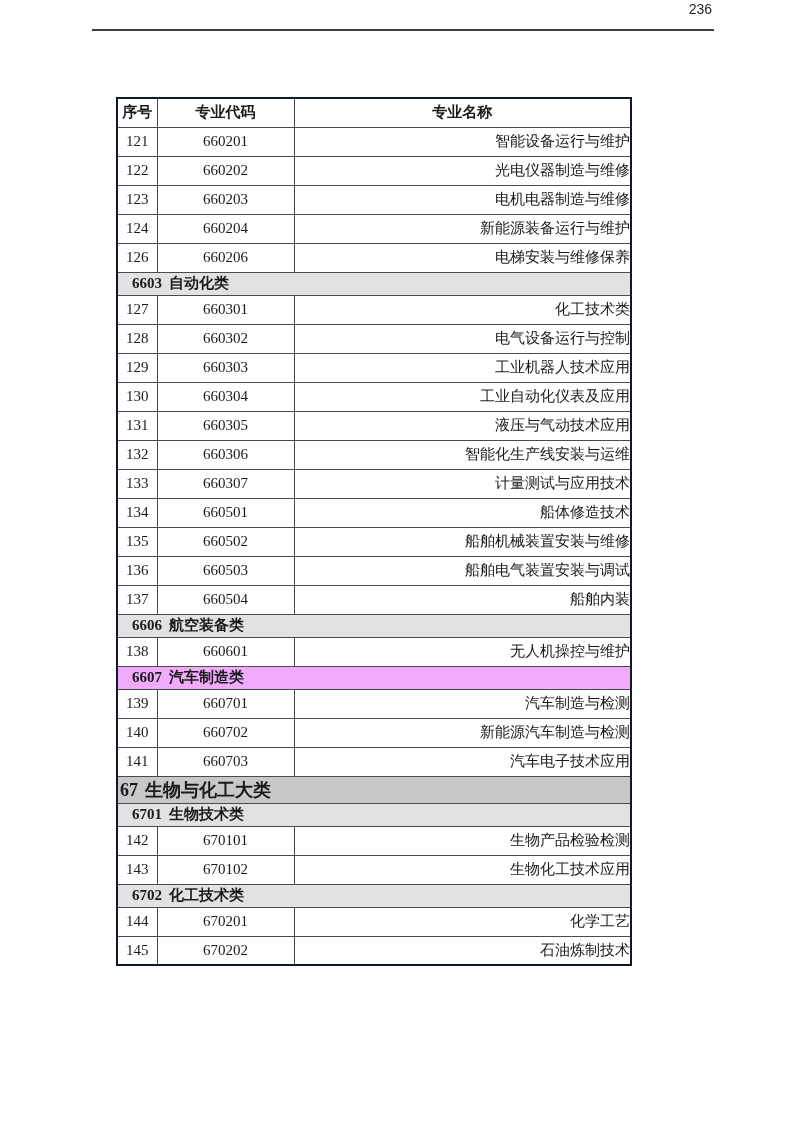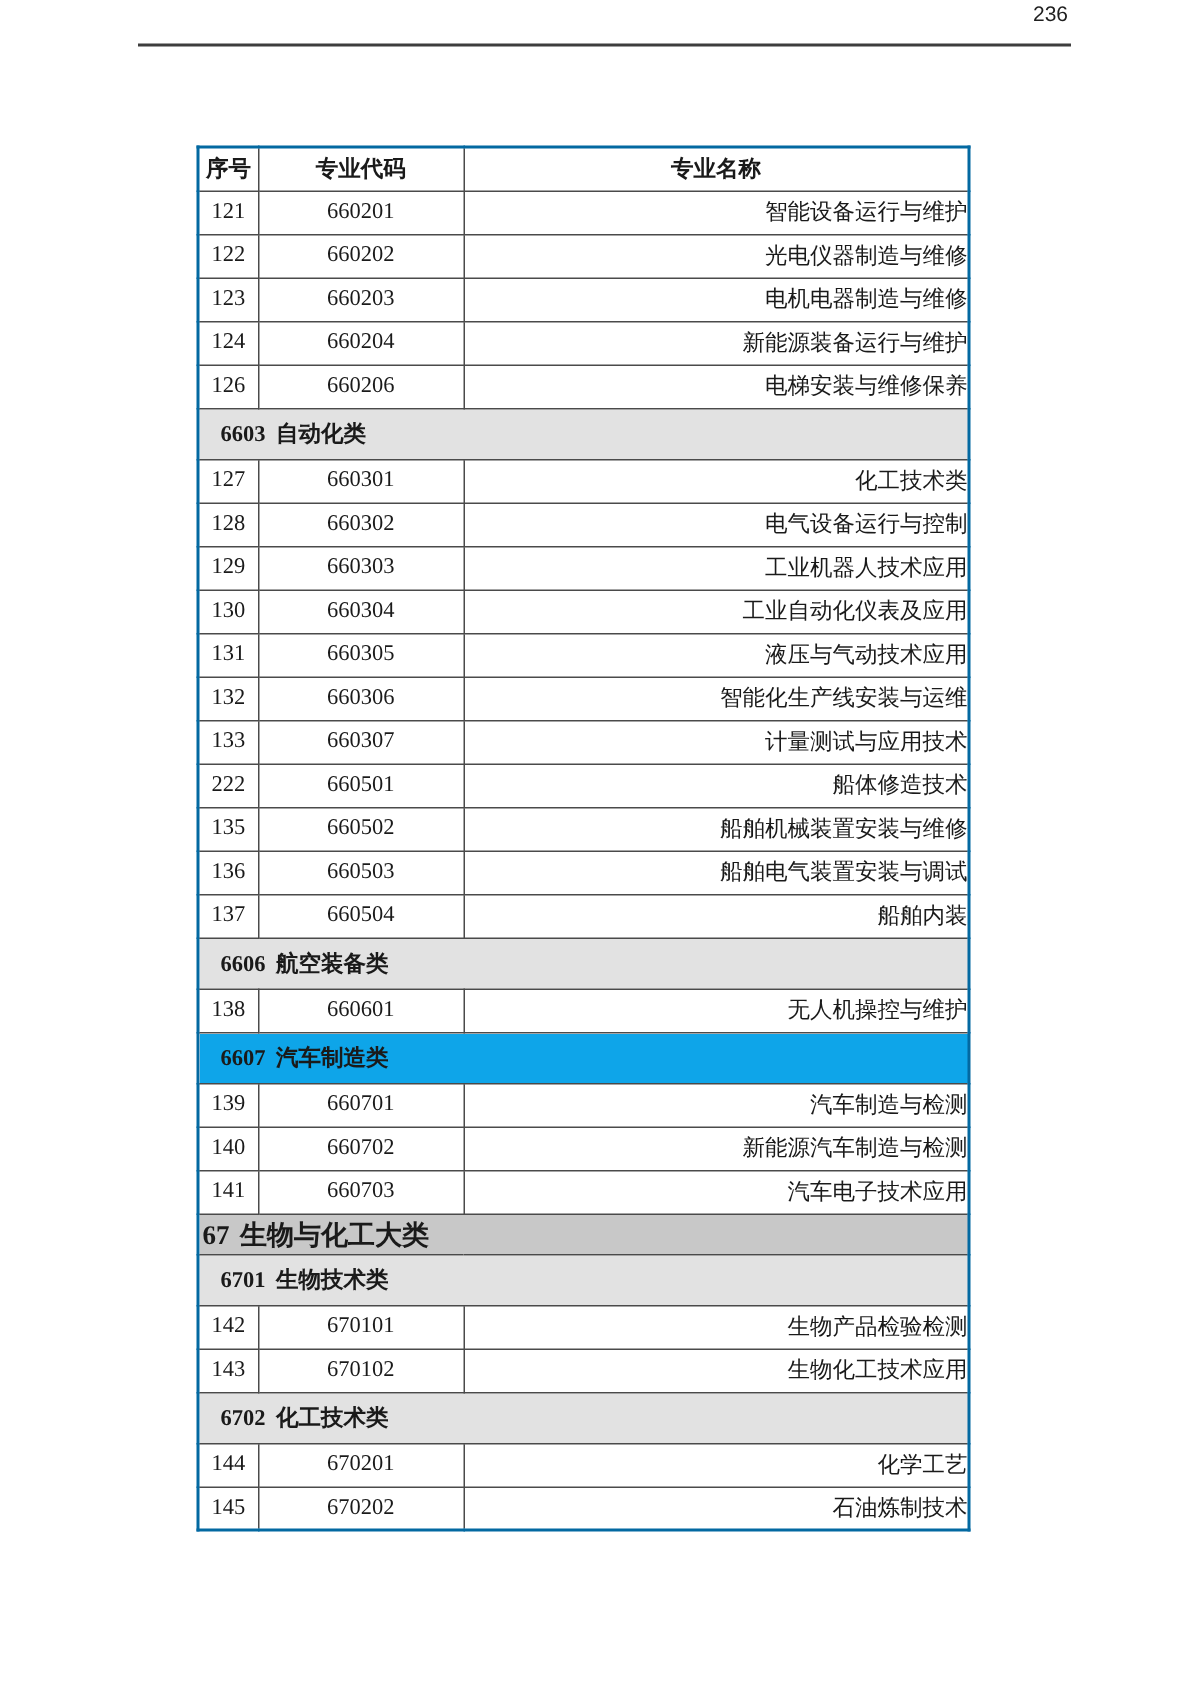--- a/index.html
+++ b/index.html
@@ -21,25 +21,25 @@
     color: #1f1f1f;
   }
   .header-rule {
     position: absolute;
     top: 29px; left: 92px;
     width: 622px; height: 2px;
     background: #3d3d3d;
   }
   table.majors-table {
     position: absolute;
-    top: 97px; left: 131px;
+    top: 97px; left: 116px;
     width: 514px;
     border-collapse: collapse;
     table-layout: fixed;
-    border: 2px solid #0369a1;
+    border: 2px solid #0f172a;
   }
   .majors-table th, .majors-table td {
     border: 1px solid #4a4a4a;
     padding: 0;
     vertical-align: middle;
     overflow: hidden;
     white-space: nowrap;
   }
   .majors-table thead th {
     height: 29px;
@@ -51,21 +51,21 @@
   .row-item td { font-size: 15px; }
   .cell-num {
     text-align: center;
     font-family: "Liberation Serif", "DejaVu Serif", serif;
   }
   .cell-name {
     text-align: right;
     padding-left: 3px;
   }
   .row-section td {
-    height: 34px;
+    height: 23px;
     font-size: 15px;
     font-weight: bold;
     padding-left: 14px;
   }
   .row-major td {
     height: 27px;
     font-size: 18px;
     font-weight: bold;
     padding-left: 2px;
   }
@@ -153,21 +153,21 @@
         <td class="cell-num">132</td>
         <td class="cell-num">660306</td>
         <td class="cell-name">智能化生产线安装与运维</td>
       </tr>
       <tr class="row-item">
         <td class="cell-num">133</td>
         <td class="cell-num">660307</td>
         <td class="cell-name">计量测试与应用技术</td>
       </tr>
       <tr class="row-item">
-        <td class="cell-num">222</td>
+        <td class="cell-num">134</td>
         <td class="cell-num">660501</td>
         <td class="cell-name">船体修造技术</td>
       </tr>
       <tr class="row-item">
         <td class="cell-num">135</td>
         <td class="cell-num">660502</td>
         <td class="cell-name">船舶机械装置安装与维修</td>
       </tr>
       <tr class="row-item">
         <td class="cell-num">136</td>
@@ -181,21 +181,21 @@
       </tr>
       <tr class="row-section">
         <td colspan="3" style="background: rgb(226, 226, 226);"><span class="sec-code">6606</span><span class="sec-name">航空装备类</span></td>
       </tr>
       <tr class="row-item">
         <td class="cell-num">138</td>
         <td class="cell-num">660601</td>
         <td class="cell-name">无人机操控与维护</td>
       </tr>
       <tr class="row-section">
-        <td colspan="3" style="background: #0ea5e9;"><span class="sec-code">6607</span><span class="sec-name">汽车制造类</span></td>
+        <td colspan="3" style="background: #f0abfc;"><span class="sec-code">6607</span><span class="sec-name">汽车制造类</span></td>
       </tr>
       <tr class="row-item">
         <td class="cell-num">139</td>
         <td class="cell-num">660701</td>
         <td class="cell-name">汽车制造与检测</td>
       </tr>
       <tr class="row-item">
         <td class="cell-num">140</td>
         <td class="cell-num">660702</td>
         <td class="cell-name">新能源汽车制造与检测</td>

